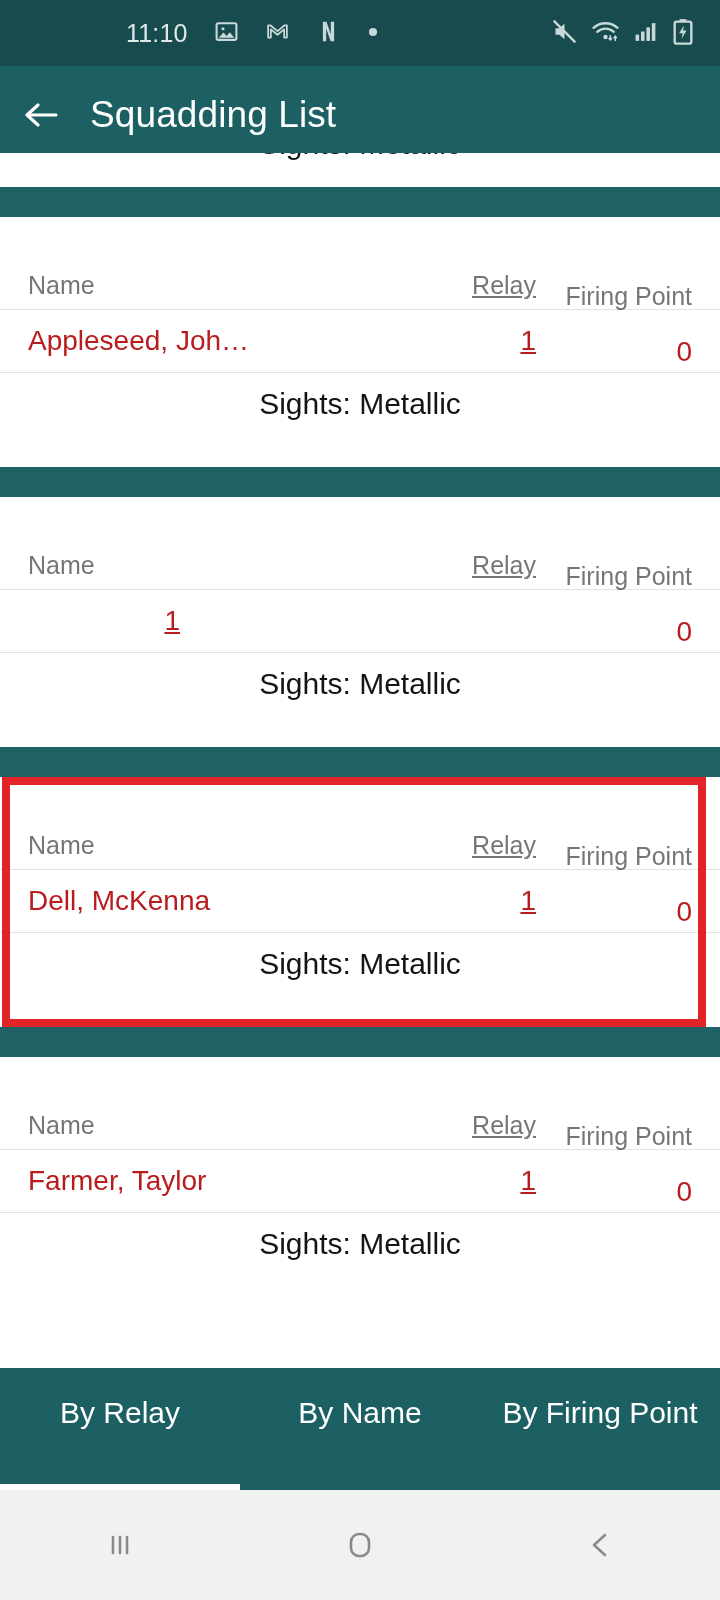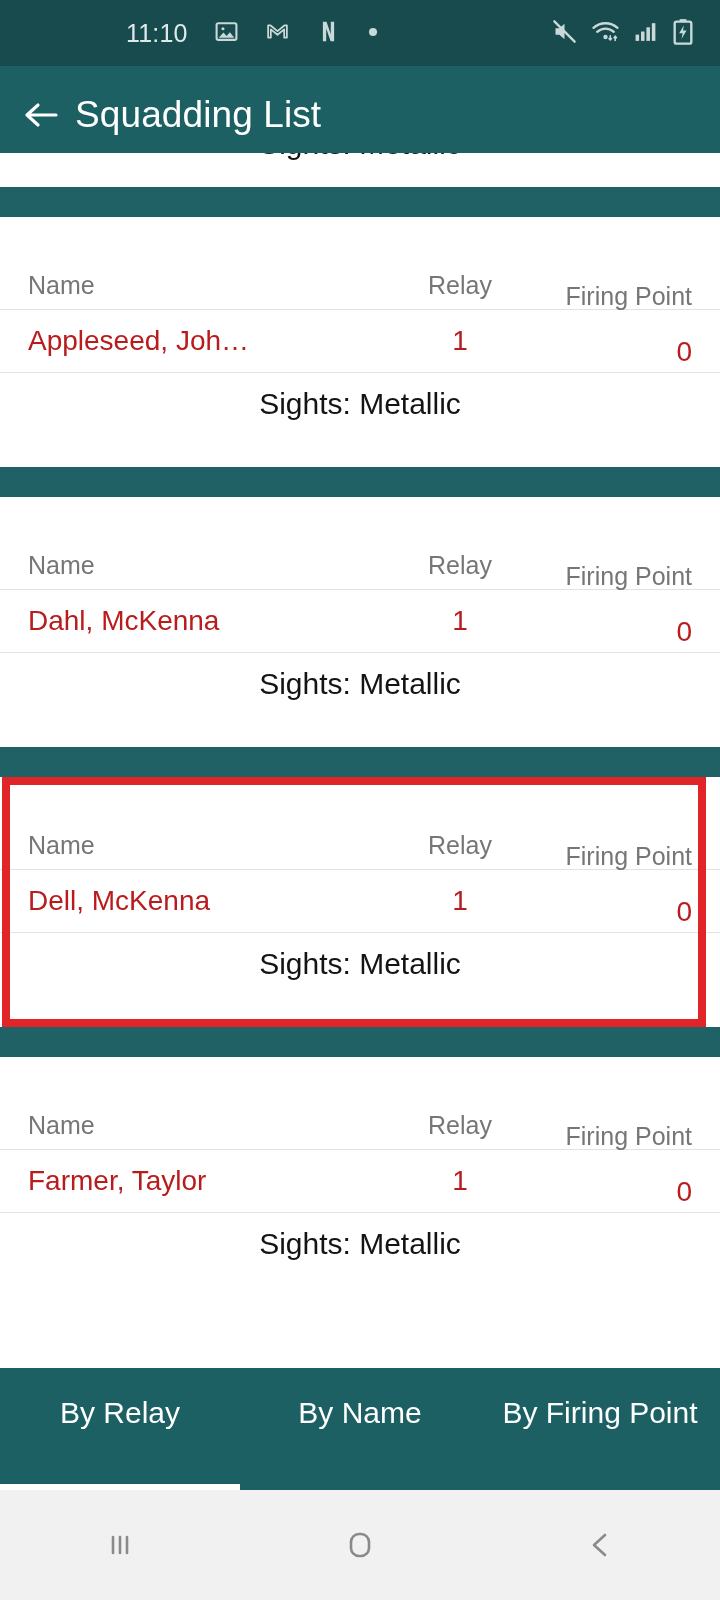--- a/index.html
+++ b/index.html
@@ -24,21 +24,21 @@
   .sicon{ display:block; }
 
   
   .app-bar{
     position:absolute; top:66px; left:0; width:720px; height:98px;
     background:#1d6063;
     display:flex; align-items:center;
   }
   .back-btn{ width:34px; height:34px; margin-left:25px; display:flex; align-items:center; justify-content:center; }
   .app-title{
-    color:#ffffff; font-size:37px; margin-left:16px; font-weight:400;
+    color:#ffffff; font-size:37px; margin-left:31px; font-weight:400;
     letter-spacing:.1px;
     text-align:center;
   }
 
   
   .content{
     position:absolute; top:153px; left:0; width:720px; height:1204px;
     background:#ffffff; overflow:hidden;
   }
   .clip-top{
@@ -52,21 +52,21 @@
 
   .card{ width:720px; background:#ffffff; }
   .card-pad-top{ height:44px; }
   .row{
     display:flex; align-items:center; width:720px;
     padding:0 28px 0 28px;
   }
   .hdr-row{ height:48px; }
   .data-row{ height:62px; }
   .col-name{ flex:0 0 356px; text-align:left; }
-  .col-relay{ flex:0 0 152px; text-align:center; }
+  .col-relay{ flex:0 0 152px; text-align:right;text-decoration:underline; }
   .col-fp{ flex:1 1 auto; text-align:right;margin-top:22px; }
   .hdr-txt{ font-size:25px; color:#767676; }
   .cell-txt{ font-size:28px; color:#b91c1c; white-space:nowrap; overflow:hidden; }
   .hairline{ height:1px; background:#e2e2e2; margin:0 0 0 0; width:720px; }
   .sights{
     height:62px; display:flex; align-items:center; justify-content:center;
     font-size:30px; color:#141414;
   }
   .card-pad-bot{ height:32px; }
 
@@ -201,21 +201,20 @@
 
     <div class="card">
       <div class="card-pad-top"></div>
       <div class="row hdr-row">
         <div class="col-name hdr-txt">Name</div>
         <div class="col-relay hdr-txt">Relay</div>
         <div class="col-fp hdr-txt">Firing Point</div>
       </div>
       <div class="hairline"></div>
       <div class="row data-row">
-        <div class="col-name cell-txt">Dahl, McKenna</div>
         <div class="col-relay cell-txt">1</div>
         <div class="col-fp cell-txt">0</div>
       </div>
       <div class="hairline"></div>
       <div class="sights">Sights: Metallic</div>
       <div class="card-pad-bot"></div>
     </div>
 
     <div class="band"></div>
 

